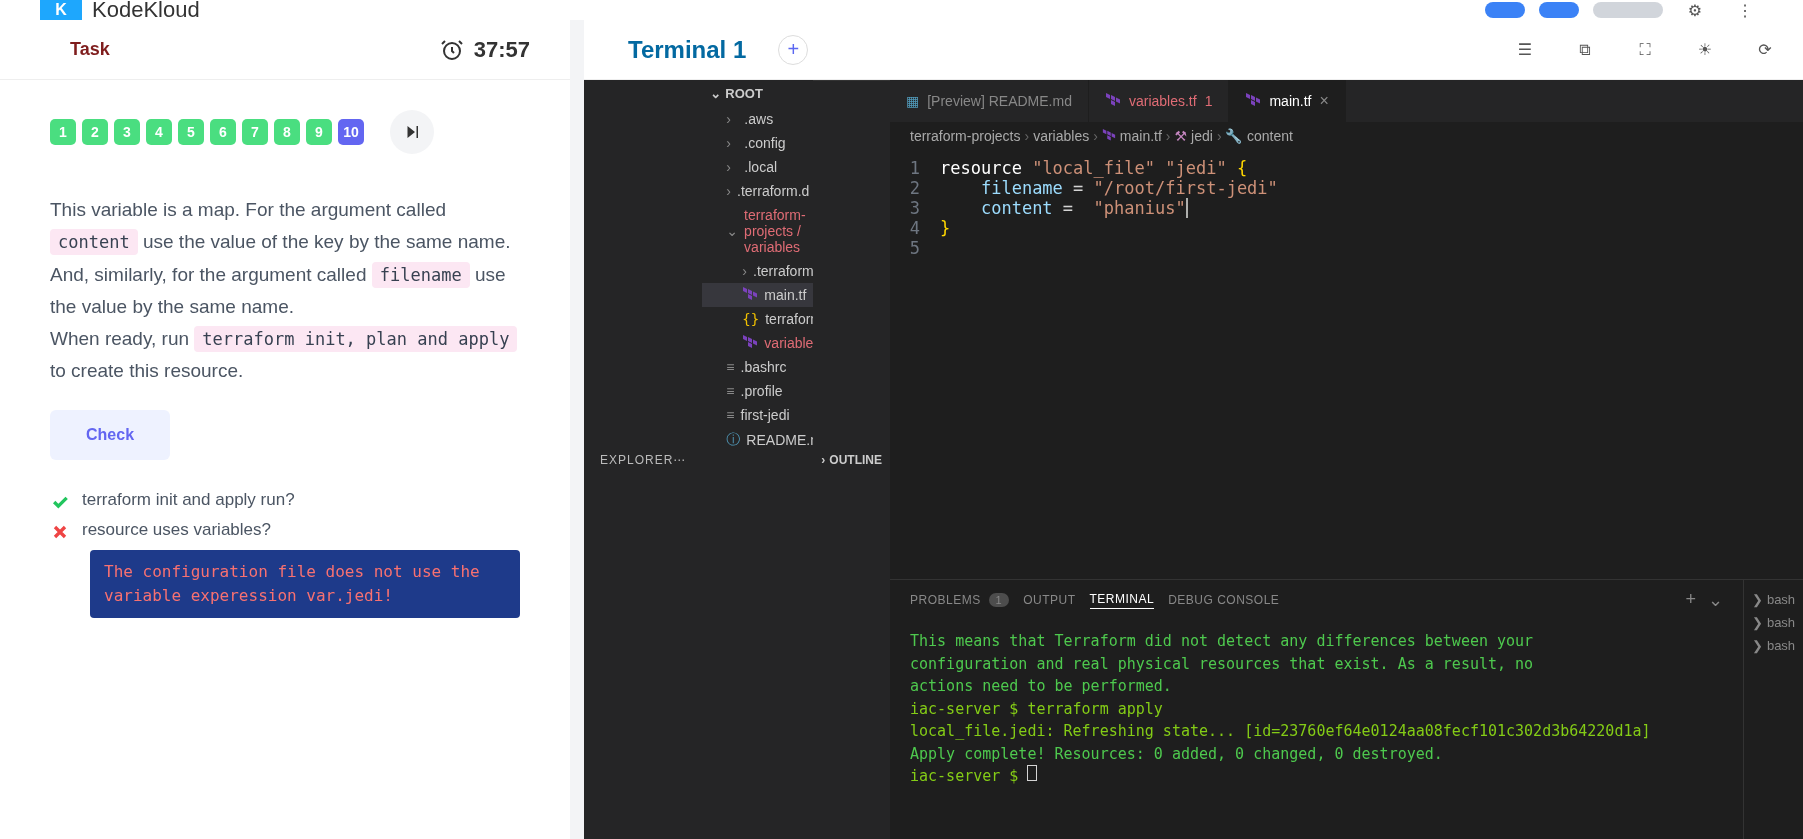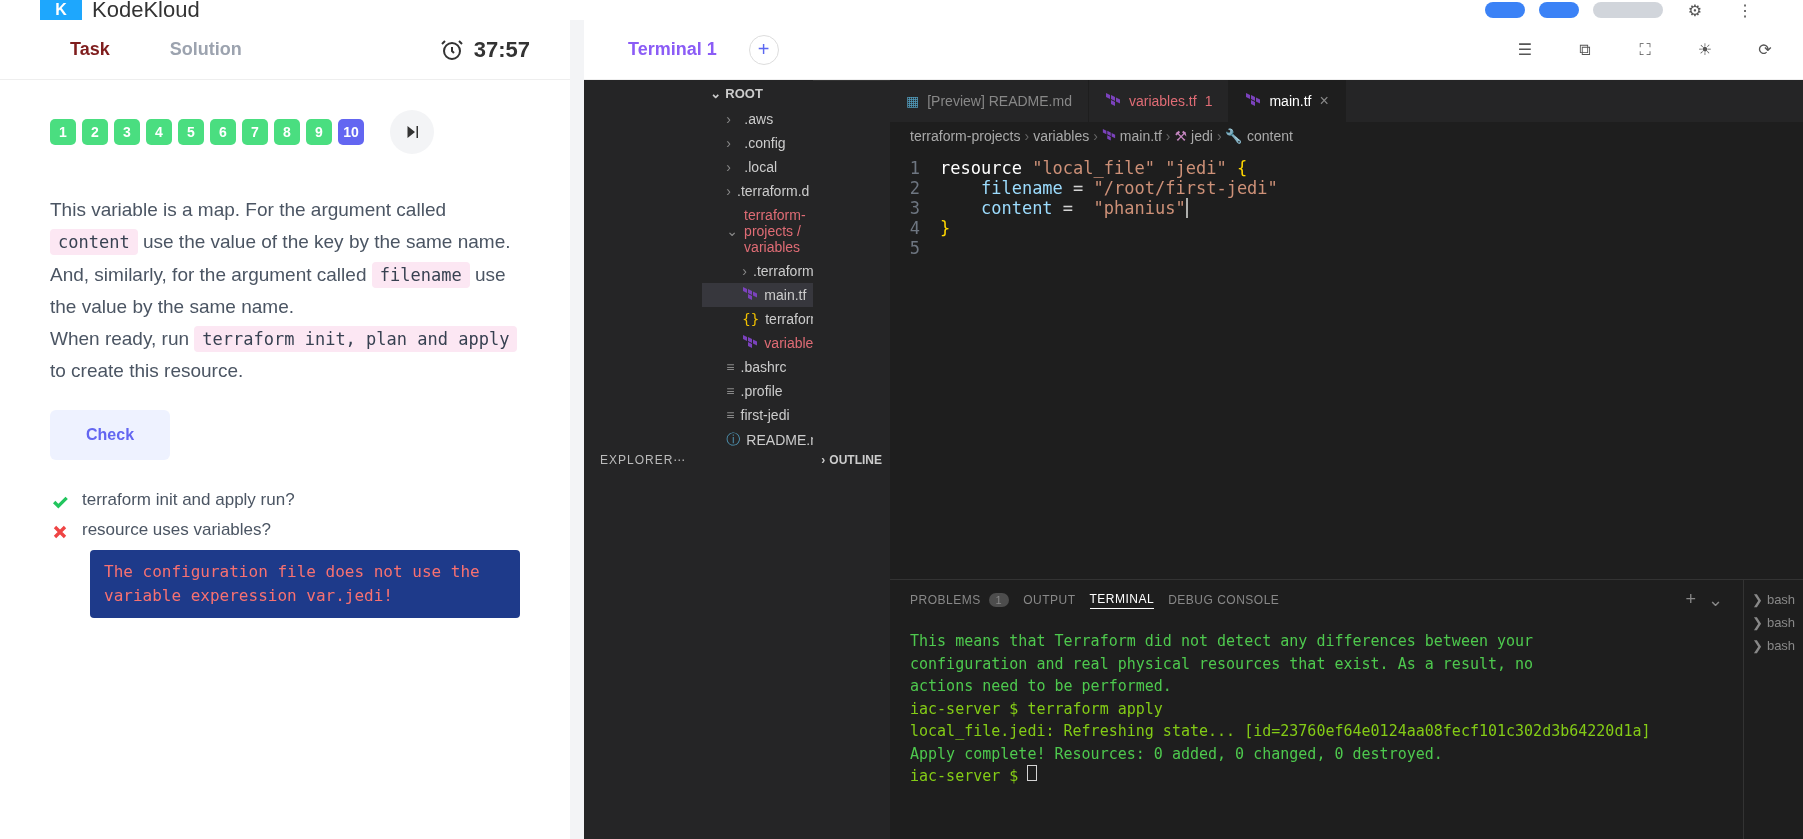--- a/index.html
+++ b/index.html
@@ -102,21 +102,21 @@
 
 
 .divider { width: 14px; background: #f3f4f6; }
 
 
 .right-panel { flex: 1; display: flex; flex-direction: column; background: #fff; }
 .term-tabs {
   height: 60px; display: flex; align-items: center; padding: 0 20px;
   border-bottom: 1px solid #eee;
 }
-.term-tab { padding: 16px 24px; font-size: 18px; font-weight: 600; color: #8b5cf6; }
+.term-tab { padding: 16px 24px; font-size: 24px; font-weight: 600; color: #0369a1; }
 .add-tab {
   width: 30px; height: 30px; border-radius: 50%; border: 1px solid #ddd;
   display: flex; align-items: center; justify-content: center; color: #5b67f1;
   font-size: 20px; cursor: pointer; margin-left: 8px;
 }
 .term-tabs-right { margin-left: auto; display: flex; gap: 24px; color: #555; }
 
 .editor-area { flex: 1; display: flex; background: #1e1e1e; overflow: hidden; }
 
 
@@ -216,21 +216,20 @@
     <div class="icon-btn">⚙</div>
     <div class="icon-btn">⋮</div>
   </div>
 </div>
 
 <div class="main-split">
 
   <div class="left-panel">
     <div class="left-tabs">
       <div class="left-tab active">Task</div>
-      <div class="left-tab">Solution</div>
       <div class="timer">
         <svg viewBox="0 0 24 24" fill="none" stroke="currentColor" stroke-width="2">
             <circle cx="12" cy="13" r="8"></circle>
             <path d="M12 9v4l2 2M5 3L2 6M22 6l-3-3"></path>
           </svg>
         <span>37:57</span>
       </div>
     </div>
     <div class="left-content">
       <div class="q-nums">

